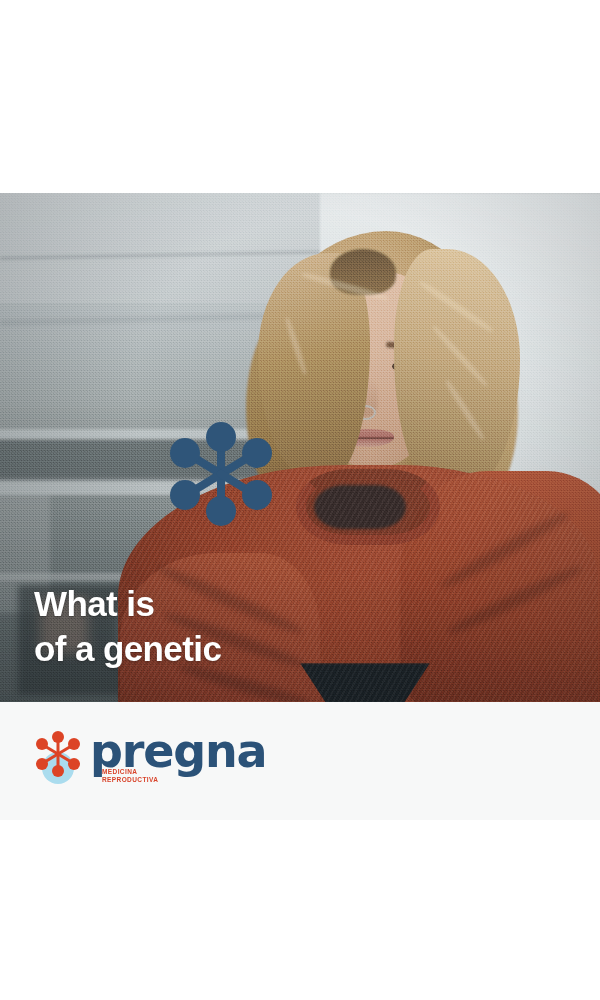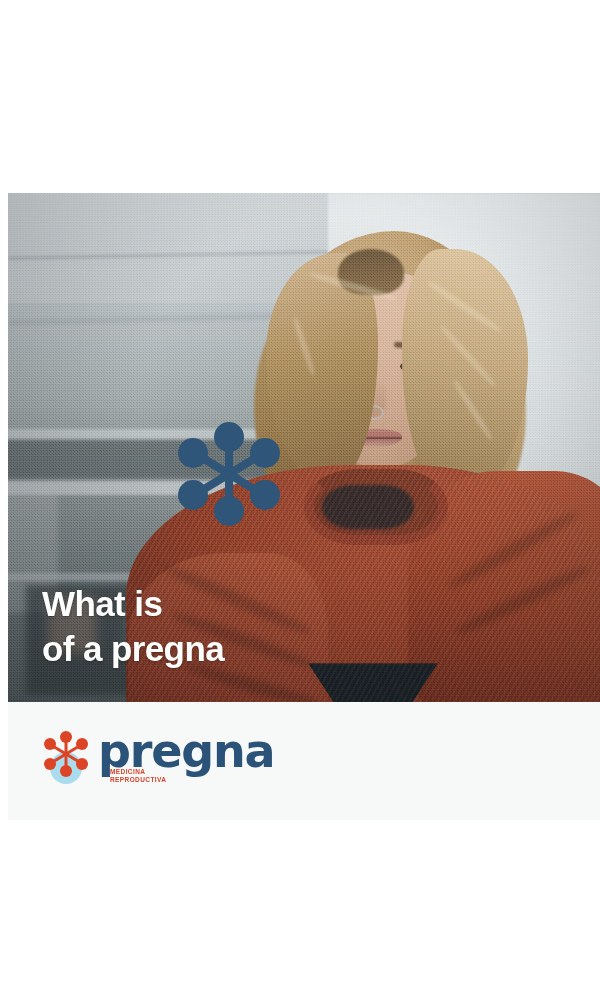--- a/index.html
+++ b/index.html
@@ -14,21 +14,20 @@
     overflow: hidden;
     position: relative;
   }
 
   #page {
     position: absolute;
     left: 0; top: 0;
     width: 536px;
     height: 1000px;
     background: #ffffff;
-    margin-left: 8px;
   }
 
   
   .hero {
     position: absolute;
     left: 0;
     top: 193px;
     width: 600px;
     height: 509px;
     overflow: hidden;
@@ -565,21 +564,21 @@
           <circle cx="17" cy="32" r="15"></circle>
           <circle cx="89" cy="32" r="15"></circle>
           <circle cx="17" cy="74" r="15"></circle>
           <circle cx="89" cy="74" r="15"></circle>
         </g>
       </svg>
     </div>
 
     <div class="headline">
       <span class="line">What is</span>
-      <span class="line">of a pregna</span>
+      <span class="line">of a genetic</span>
 
     </div>
   </div>
 
   <div class="footer">
     <div class="brand">
 
       <div class="brand-mark">
         <svg viewBox="0 0 48 56" width="48" height="56" aria-hidden="true">
           <circle cx="24" cy="38" r="16" fill="#aadcee"></circle>

